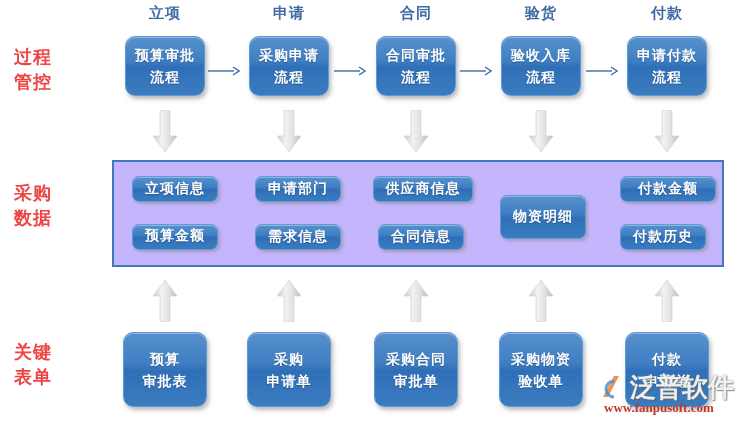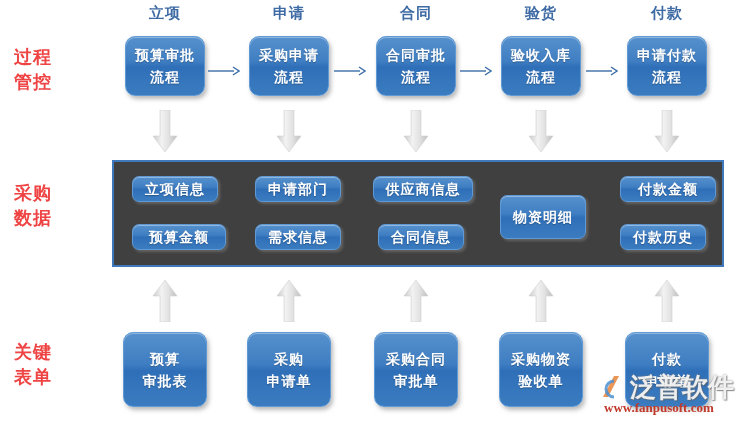--- a/index.html
+++ b/index.html
@@ -98,21 +98,22 @@
 
   
   #data-panel {
     position: absolute;
     left: 112px;
     top: 160px;
     width: 612px;
     height: 107px;
     box-sizing: border-box;
     border: 2px solid #3f78bb;
-    background: #404040;
+    background: #c4b5fd;
+    font-family: Liberation Mono, monospace;
   }
 
   
   .h-arrow {
     position: absolute;
     top: 62px;
     width: 32px;
     height: 12px;
   }
 
@@ -268,28 +269,28 @@
     </svg>
   </div>
 
   <div id="data-panel">
     <div class="bluebox data-chip" style="left:18px; top:14px; width:86px;">
       <span>立项信息</span>
     </div>
     <div class="bluebox data-chip" style="left:141px; top:14px; width:86px;">
       <span>申请部门</span>
     </div>
-    <div class="bluebox data-chip" style="left:259px; top:14px; width:100px;">
+    <div class="bluebox data-chip" style="left:259px; top:14px; width:100px;border-radius:6px;">
       <span>供应商信息</span>
     </div>
     <div class="bluebox data-chip" style="left:506px; top:14px; width:96px;">
       <span>付款金额</span>
     </div>
 
-    <div class="bluebox data-chip" style="left:18px; top:62px; width:94px;">
+    <div class="bluebox data-chip" style="left:18px; top:62px; width:86px;justify-content:flex-end;">
       <span>预算金额</span>
     </div>
     <div class="bluebox data-chip" style="left:141px; top:62px; width:86px;">
       <span>需求信息</span>
     </div>
     <div class="bluebox data-chip" style="left:264px; top:62px; width:86px;">
       <span>合同信息</span>
     </div>
     <div class="bluebox data-chip" style="left:506px; top:62px; width:86px;">
       <span>付款历史</span>

